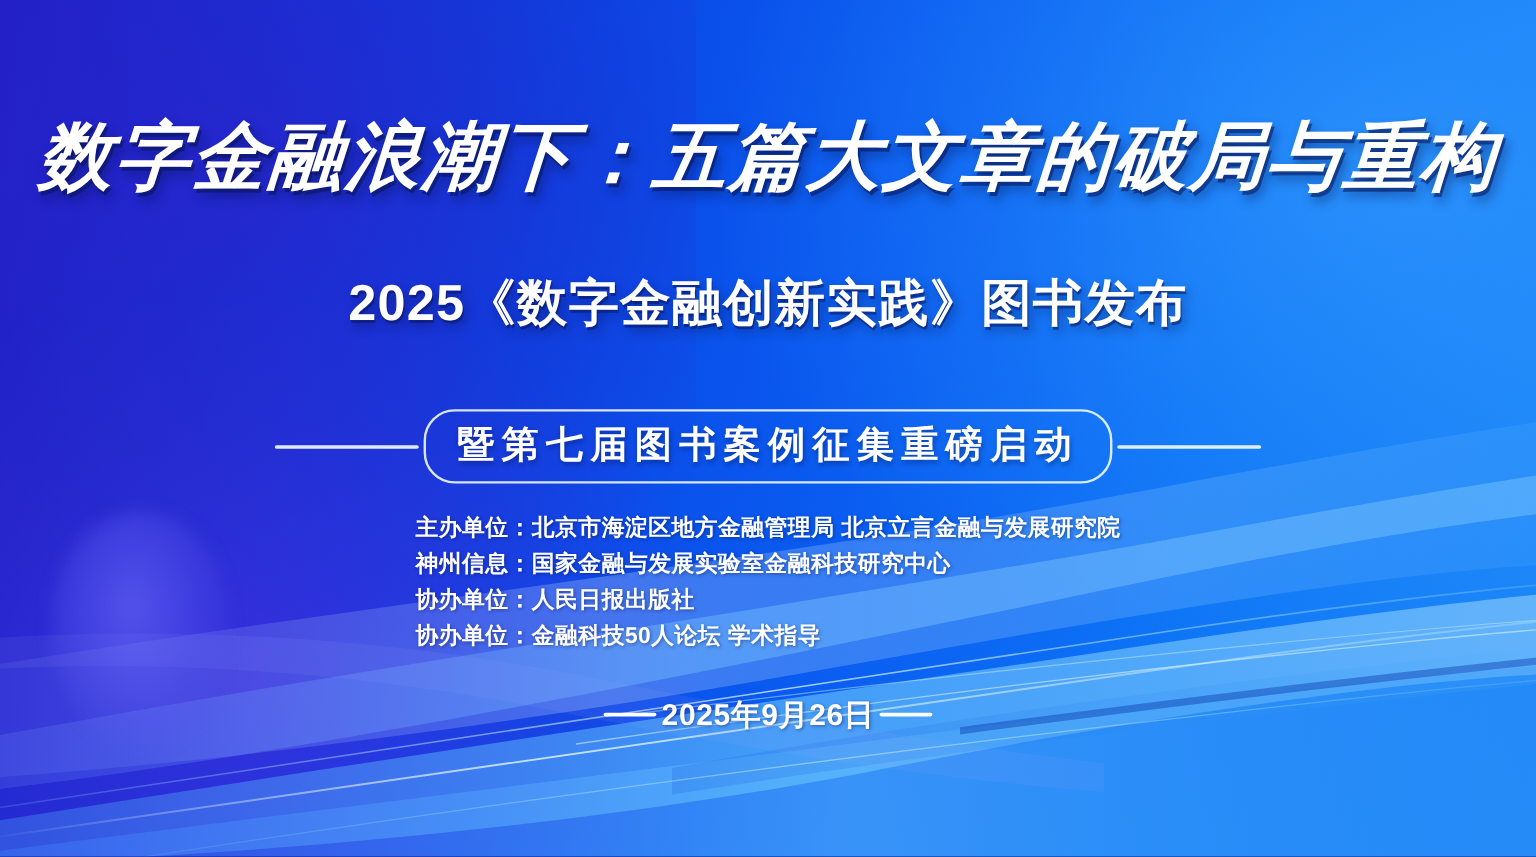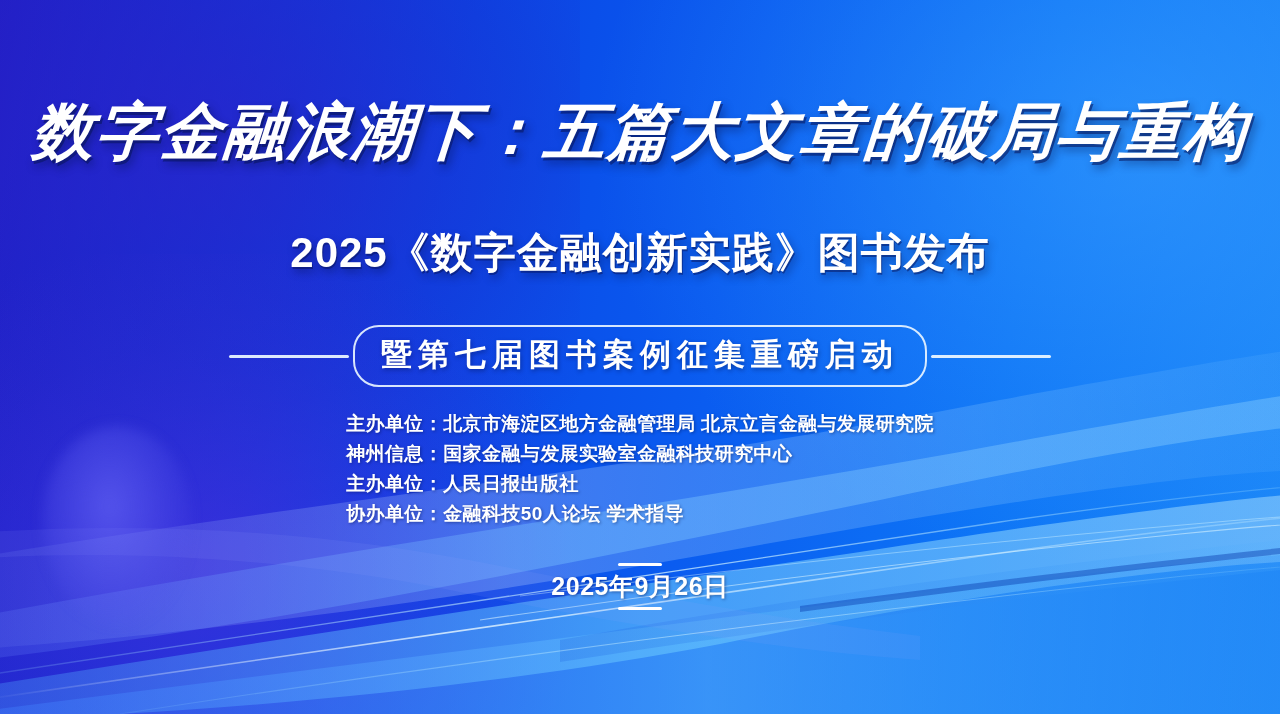--- a/index.html
+++ b/index.html
@@ -93,21 +93,21 @@
     font-weight: 700;
     letter-spacing: 1px;
     color: #ffffff;
     white-space: nowrap;
     text-shadow:
       1px 2px 0 rgba(8,20,90,0.5),
       3px 5px 9px rgba(5,15,70,0.40);
   }
 
   .pill-row {
-    margin-top: 10px;
+    margin-top: 26px;
     display: flex;
     align-items: center;
     justify-content: center;
     gap: 4px;
   }
   .rule {
     width: 120px;
     height: 3px;
     border-radius: 2px;
     background: rgba(232,244,255,0.95);
@@ -140,21 +140,20 @@
     letter-spacing: 0.4px;
     text-align: right;
   }
 
   .date-row {
     margin-top: 36px;
     display: flex;
     align-items: center;
     justify-content: center;
     gap: 4px;
-    flex-direction: column;
   }
   .date-dash {
     width: 44px;
     height: 3px;
     background: #ffffff;
     border-radius: 2px;
   }
   .date-text {
     font-size: 25px;
     font-weight: 700;
@@ -247,21 +246,21 @@
 
     <div class="pill-row">
       <span class="rule"></span>
       <span class="pill">暨第七届图书案例征集重磅启动</span>
       <span class="rule"></span>
     </div>
 
     <div class="info-block">
       <div class="info-line">主办单位：北京市海淀区地方金融管理局  北京立言金融与发展研究院</div>
       <div class="info-line">神州信息：国家金融与发展实验室金融科技研究中心</div>
-      <div class="info-line">主办单位：人民日报出版社</div>
+      <div class="info-line">协办单位：人民日报出版社</div>
       <div class="info-line">协办单位：金融科技50人论坛  学术指导</div>
     </div>
 
     <div class="date-row">
       <span class="date-dash"></span>
       <span class="date-text">2025年9月26日</span>
       <span class="date-dash"></span>
     </div>
 
   </div>

